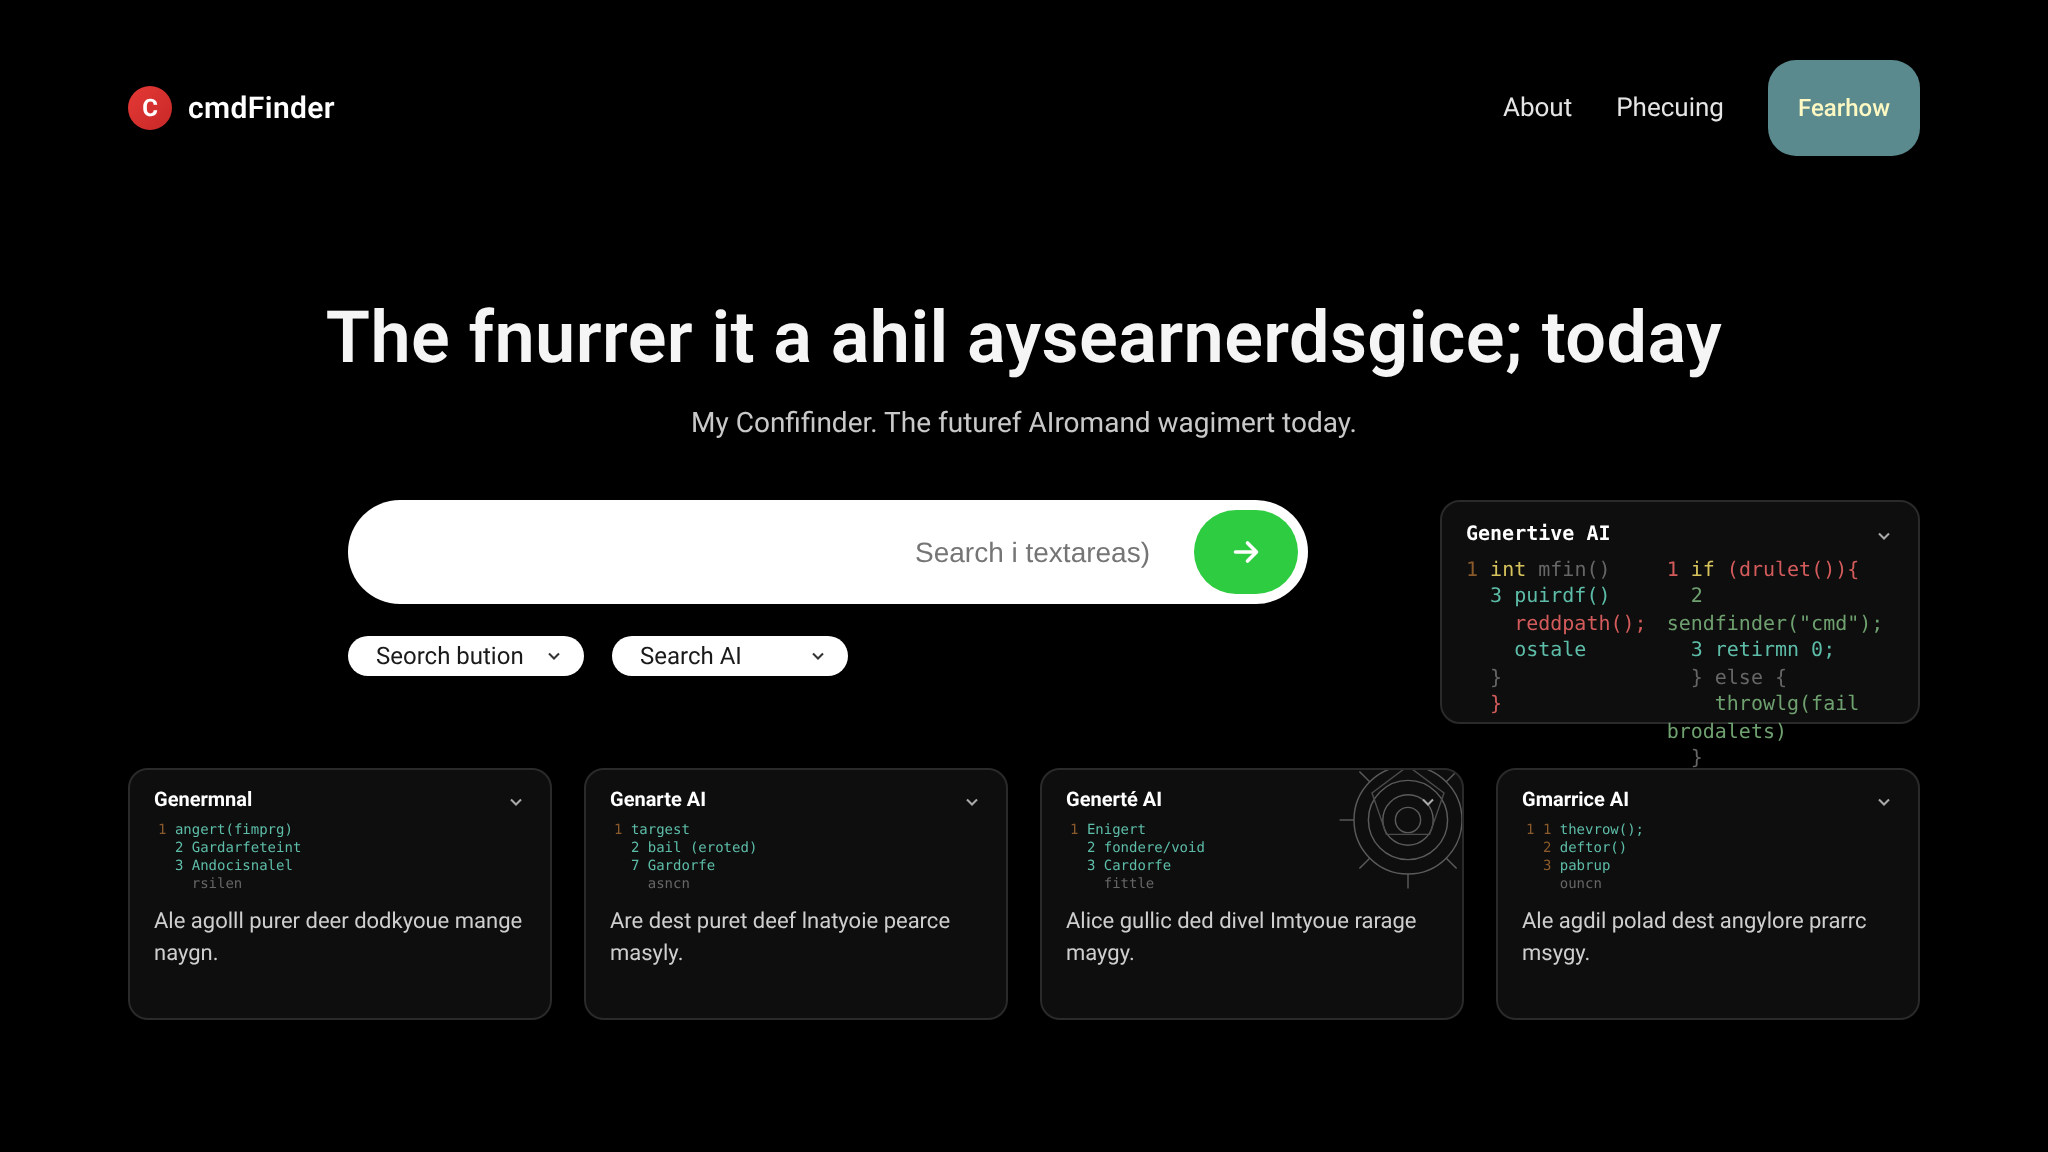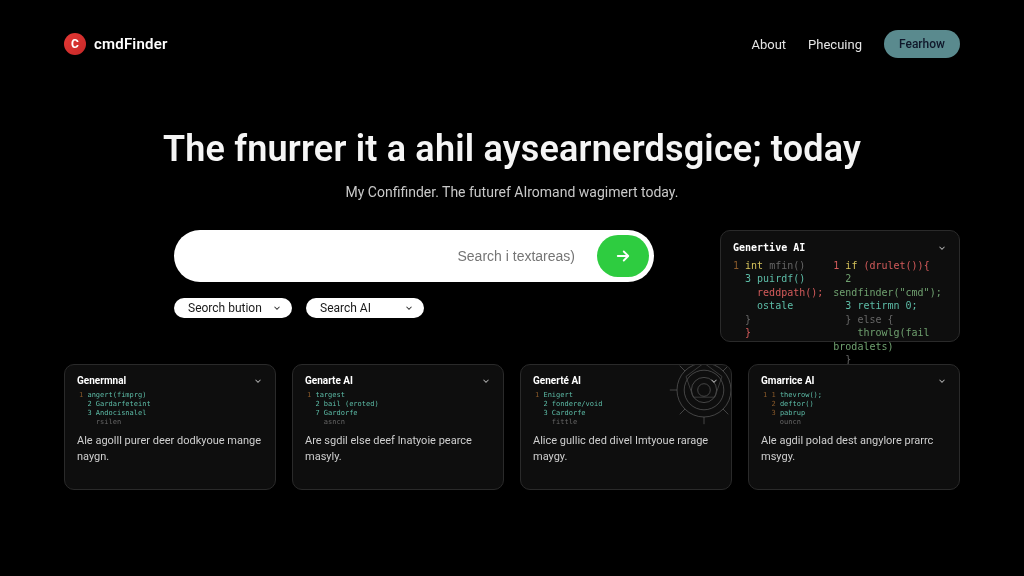--- a/index.html
+++ b/index.html
@@ -47,24 +47,24 @@
     display: flex;
     align-items: center;
     gap: 22px;
   }
   .nav-link {
     font-size: 13px;
     color: #e5e5e5;
   }
   .nav-cta {
     background: #5a8a8e;
-    color: #0f172a;
+    color: #fef9c3;
     font-size: 12px;
     font-weight: 500;
-    padding: 7px 15px;
+    padding: 17px 15px;
     border-radius: 14px;
     text-align: center;
   }
 
   
   .hero {
     text-align: center;
     padding-top: 70px;
   }
   .hero-title {
@@ -322,21 +322,21 @@
       <svg class="chevron" viewBox="0 0 24 24" fill="none" stroke="#aaa" stroke-width="2.5">
           <path d="M6 9l6 6 6-6"></path>
         </svg>
     </div>
     <div class="card-code">
       <div class="k-num">1 <span class="k-c">targest</span></div>
       <div class="k-num">&nbsp;&nbsp;<span class="k-c">2 bail (eroted)</span></div>
       <div class="k-num">&nbsp;&nbsp;<span class="k-c">7 Gardorfe</span></div>
       <div class="k-dim">&nbsp;&nbsp;&nbsp;&nbsp;asncn</div>
     </div>
-    <div class="card-desc">Are sgdil else deef lnatyoie pearce masyly.</div>
+    <div class="card-desc">Are dest puret deef lnatyoie pearce masyly.</div>
   </div>
 
   <div class="card">
     <div class="gear-overlay">
       <svg viewBox="0 0 100 100">
         <g stroke="#a8a8a8" stroke-width="0.8" fill="none">
           <circle cx="50" cy="50" r="30"></circle>
           <circle cx="50" cy="50" r="22"></circle>
           <circle cx="50" cy="50" r="14"></circle>
           <circle cx="50" cy="50" r="7"></circle>

